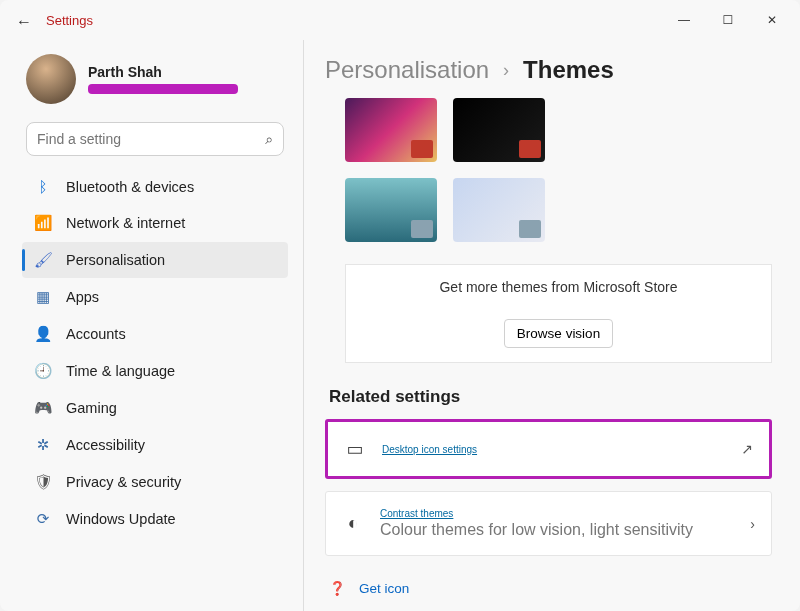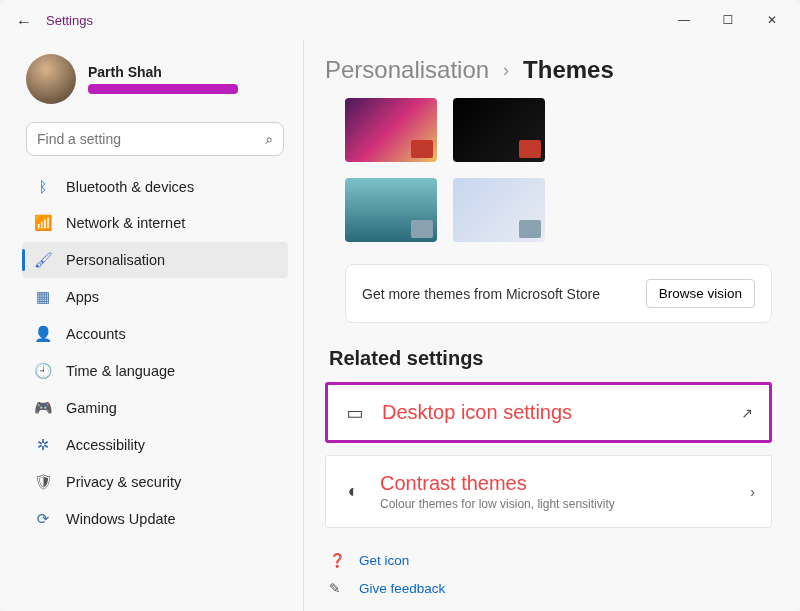--- a/index.html
+++ b/index.html
@@ -1,20 +1,20 @@
 <!DOCTYPE html>
 <html><head>
 <meta charset="utf-8">
 <style>
   * { box-sizing: border-box; margin: 0; padding: 0; font-family: "Segoe UI", -apple-system, sans-serif; }
   body { width: 800px; height: 611px; background: #f3f3f3; overflow: hidden; }
   .window { width: 100%; height: 100%; background: #f8f8f8; display: flex; flex-direction: column; border-radius: 8px; }
   .titlebar { display: flex; align-items: center; height: 40px; padding: 0 8px; }
   .back-btn { width: 32px; text-align: center; font-size: 16px; color: #333; cursor: pointer; }
-  .title { font-size: 13px; color: #701a75; margin-left: 6px; }
+  .title { font-size: 13px; color: #b91c1c; margin-left: 6px; }
   .win-controls { margin-left: auto; display: flex; gap: 24px; padding-right: 10px; }
   .win-controls span { font-size: 12px; color: #333; cursor: pointer; width: 20px; text-align: center; }
   .body { display: flex; flex: 1; min-height: 0; }
   .sidebar { width: 300px; padding: 4px 12px 12px 22px; display: flex; flex-direction: column; }
   .user { display: flex; align-items: center; gap: 12px; margin: 10px 0 18px 4px; }
   .avatar { width: 50px; height: 50px; border-radius: 50%; background: radial-gradient(circle at 40% 30%, #d9b38c, #4a3a2a); }
   .user-name { font-size: 14px; font-weight: 600; color: #222; }
   .user-strike { width: 150px; height: 10px; background: #bb1fbb; border-radius: 4px; margin-top: 4px; }
   .searchbox { display: flex; align-items: center; background: #fff; border: 1px solid #d0d0d0; border-radius: 8px; height: 34px; padding: 8px 10px; margin: 0 4px 12px 4px; }
   .searchbox input { border: none; outline: none; flex: 1; font-size: 14px; background: transparent; }
@@ -27,31 +27,31 @@
   .main { flex: 1; padding: 8px 28px 10px 24px; overflow: auto; border-left: 1px solid transparent; position: relative; }
   .vline { position: absolute; left: 2px; top: 0; bottom: 0; width: 1px; background: #ddd; }
   .breadcrumb { display: flex; align-items: center; gap: 14px; font-size: 24px; margin: 8px 0 14px 0; }
   .breadcrumb .muted { color: #888; }
   .breadcrumb .sep { color: #999; font-size: 18px; }
   .breadcrumb .cur { font-weight: 600; color: #222; }
   .thumbs { display: flex; gap: 16px; margin-left: 20px; margin-bottom: 22px; }
   .thumb { width: 92px; height: 64px; border-radius: 4px; position: relative; }
   .thumb .chip { position: absolute; right: 4px; bottom: 4px; width: 22px; height: 18px; background: #8aa2b0; border-radius: 2px; }
   .thumb.dark .chip { background: #c0392b; }
-  .card { background: #fff; border: 1px solid #e5e5e5; border-radius: 8px; padding: 14px 16px; display: flex; align-items: center; gap: 24px; }
+  .card { background: #fff; border: 1px solid #e5e5e5; border-radius: 0; padding: 14px 16px; display: flex; align-items: center; gap: 24px; flex-direction: column; }
   .card.browse { margin: 0 0 10px 20px; }
   .browse-txt { font-size: 14px; color: #333; flex: 1; }
   .browse-btn { border: 1px solid #d0d0d0; background: #fff; padding: 6px 12px; border-radius: 4px; font-size: 13.5px; cursor: pointer; }
-  .section-title { font-size: 20px; font-weight: 600; margin: 24px 0 12px 4px; color: #222; }
+  .section-title { font-size: 17px; font-weight: 600; margin: 24px 0 12px 4px; color: #222; }
   .settingcard { background: #fff; border: 1px solid #e5e5e5; border-radius: 3px; padding: 16px; display: flex; align-items: center; gap: 16px; cursor: pointer; }
   .settingcard.highlighted { border: 3px solid #b31fb3; margin-bottom: 12px; }
   .settingcard .sicon { width: 22px; text-align: center; color: #444; font-size: 18px; }
   .settingcard .labels { flex: 1; }
-  .settingcard .ltitle { font-size: 20px; color: #ef4444; }
-  .settingcard .lsub { font-size: 12px; color: #777; margin-top: 2px; }
+  .settingcard .ltitle { font-size: 10px; color: #0369a1; text-decoration: underline; }
+  .settingcard .lsub { font-size: 16px; color: #777; margin-top: 2px; }
   .settingcard .ricon { color: #555; font-size: 14px; }
   .links { margin-top: 18px; }
   .link { display: flex; align-items: center; gap: 12px; font-size: 13.5px; color: #0a67c4; padding: 6px 4px; cursor: pointer; }
   .link .licon { width: 18px; color: #555; }
   .t1 { background: linear-gradient(135deg,#4a1a5a,#d1327a,#e8c060); }
   .t2 { background: linear-gradient(135deg,#000,#1a1a1a); }
   .t3 { background: linear-gradient(180deg,#7dc1c8,#2a6a7a); }
   .t4 { background: linear-gradient(135deg,#c7d6f0,#e8eaf2); }
 </style>
 </head>

